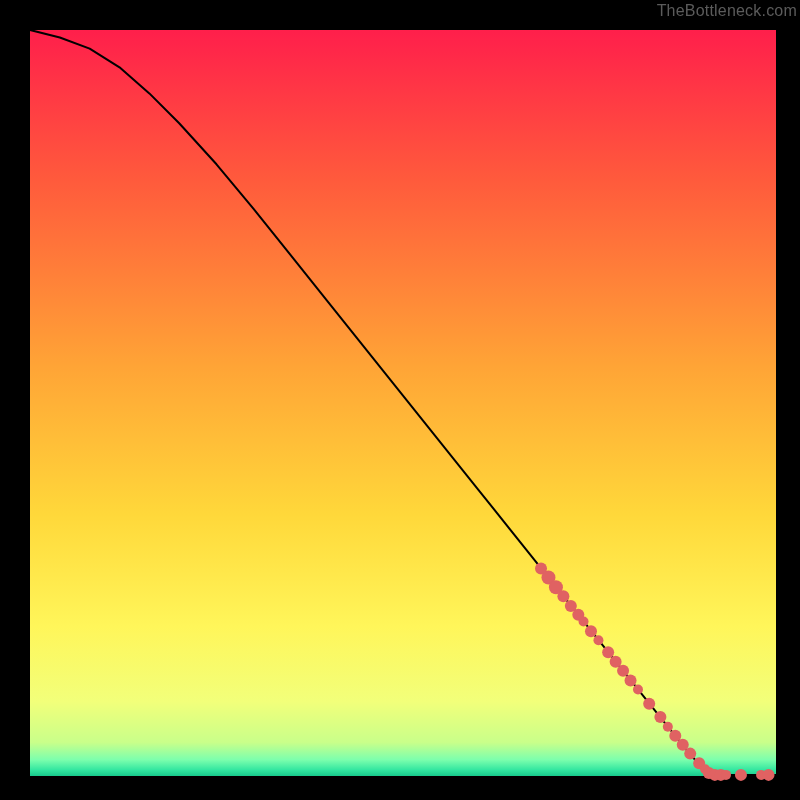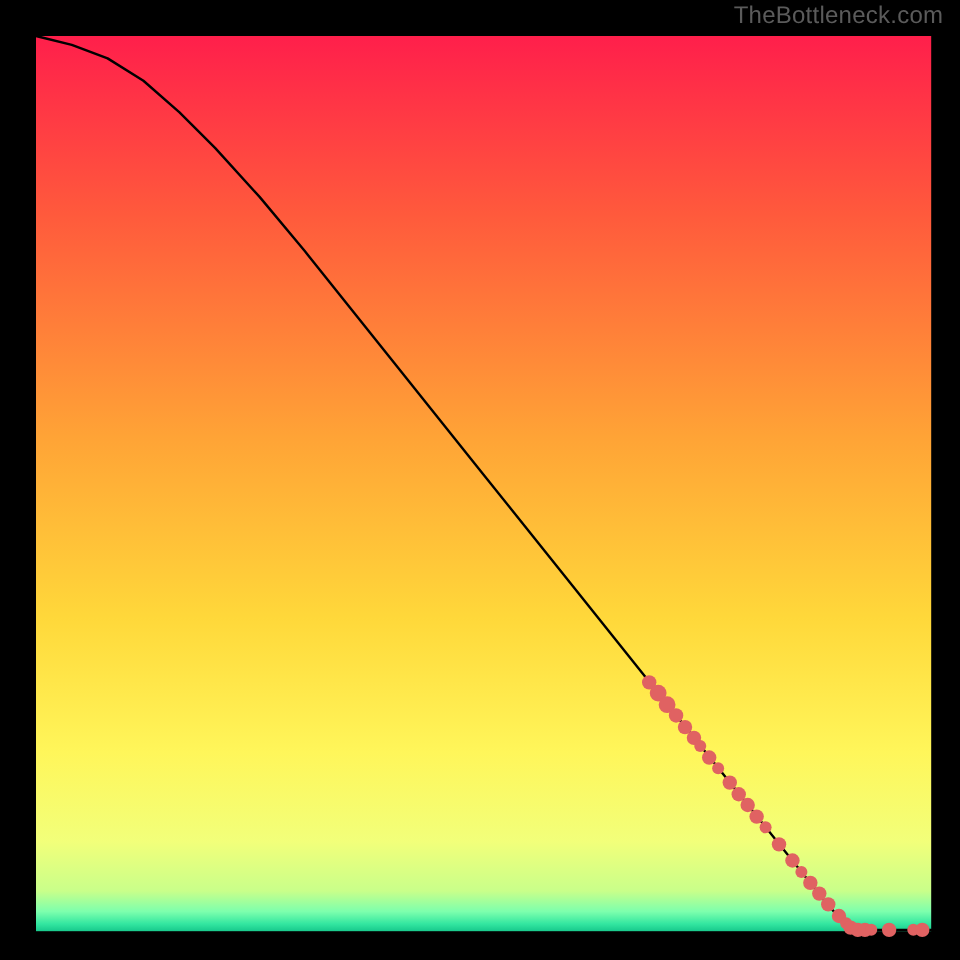--- a/index.html
+++ b/index.html
@@ -1,23 +1,23 @@
 <!DOCTYPE html>
 <html><head>
 <meta charset="utf-8">
 <style>
   * { margin: 0; padding: 0; box-sizing: border-box; }
   html, body { width: 800px; height: 800px; overflow: hidden; background: #000; }
   .wrap { position: relative; width: 800px; height: 800px; }
   .attribution {
     position: absolute;
     top: 2px;
-    right: 14px;
+    right: 3px;
     font-family: Arial, Helvetica, sans-serif;
-    font-size: 20px;
+    font-size: 16px;
     color: #5b5b5b;
     letter-spacing: 0.2px;
   }
   svg { display: block; }
 </style>
 </head>
 <body>
 
 <div class="wrap">
   <div class="attribution">TheBottleneck.com</div>

